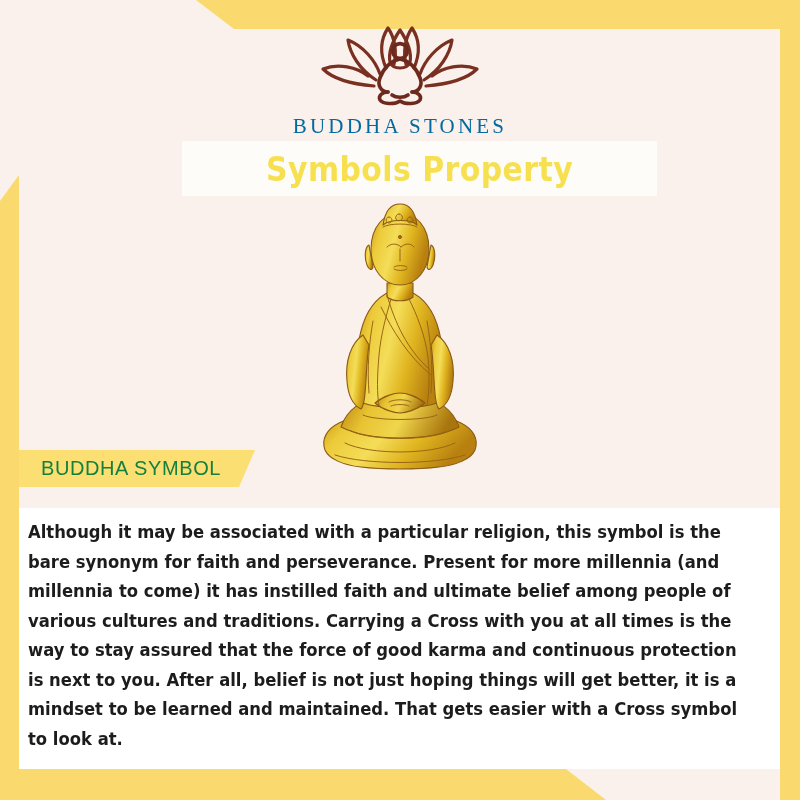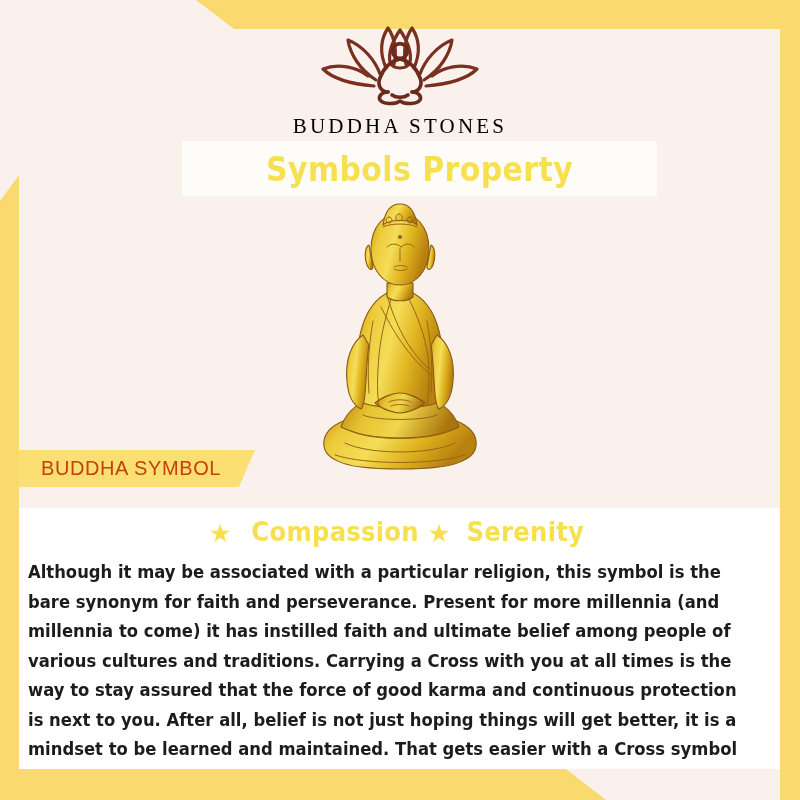--- a/index.html
+++ b/index.html
@@ -76,21 +76,21 @@
     margin: 0 auto;
     width: 180px;
     height: 86px;
   }
   .logo-wordmark {
     display: block;
     margin: 6px auto 0;
     font-family: "Liberation Serif", serif;
     font-size: 21px;
     letter-spacing: 3.2px;
-    color: #000000;
+    color: #0369a1;
     font-weight: 400;
   }
 
   
   .title-band {
     position: absolute;
     left: 182px;
     top: 141px;
     width: 475px;
     height: 55px;
@@ -132,21 +132,21 @@
     width: 236px;
     height: 37px;
     background: #fbdf72;
     clip-path: polygon(0 0, 236px 0, 220px 37px, 0 37px);
     display: flex;
     align-items: center;
     z-index: 4;
   }
   .category-tag-label {
     padding-left: 22px;
-    color: #c2410c;
+    color: #15803d;
     font-size: 20px;
     letter-spacing: 0.6px;
     font-family: "Liberation Sans", sans-serif;
     white-space: nowrap;
   }
 
   
   .content-panel {
     position: absolute;
     left: 19px;
@@ -312,21 +312,16 @@
         <path d="M80 203 C84 201 94 201 98 203"></path>
       </g>
     </svg>
   </div>
 
   <div class="category-tag">
     <span class="category-tag-label">BUDDHA SYMBOL</span>
   </div>
 
   <div class="content-panel">
-    <div class="subtitle-row">
-      <span class="star">★</span>
-      <span class="subtitle-word">Compassion</span><span class="star">★</span>
-      <span class="subtitle-word">Serenity</span>
-    </div>
     <p class="body-copy">Although it may be associated with a particular religion, this symbol is the bare synonym for faith and perseverance. Present for more millennia (and millennia to come) it has instilled faith and ultimate belief among people of various cultures and traditions. Carrying a Cross with you at all times is the way to stay assured that the force of good karma and continuous protection is next to you. After all, belief is not just hoping things will get better, it is a mindset to be learned and maintained. That gets easier with a Cross symbol to look at.</p>
   </div>
 
 </div>
 
 </body></html>

